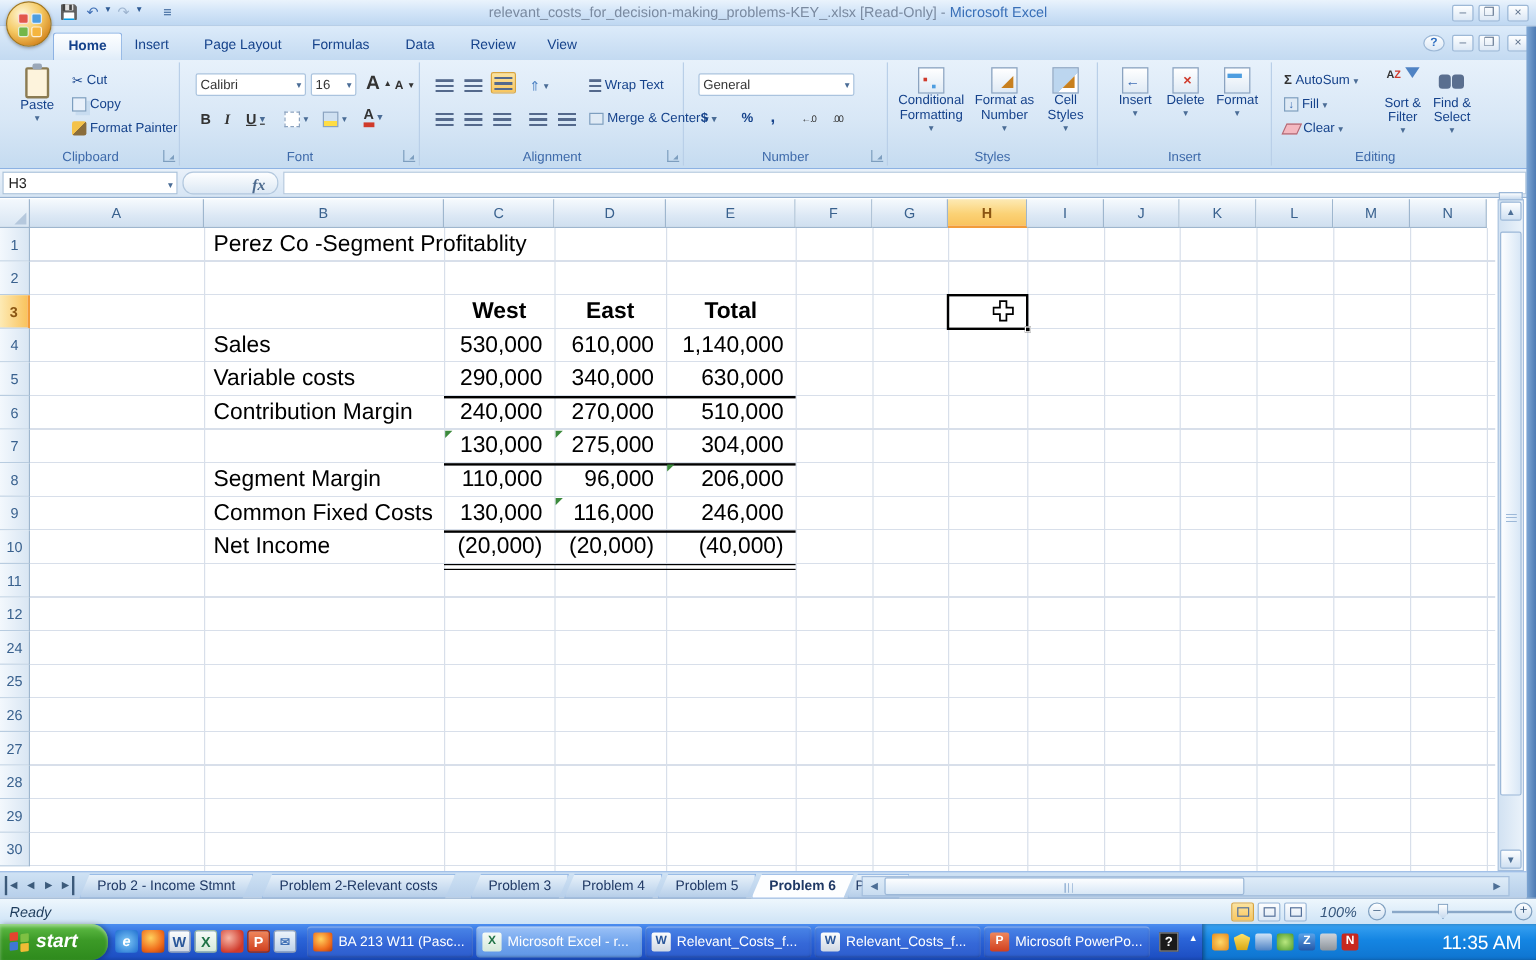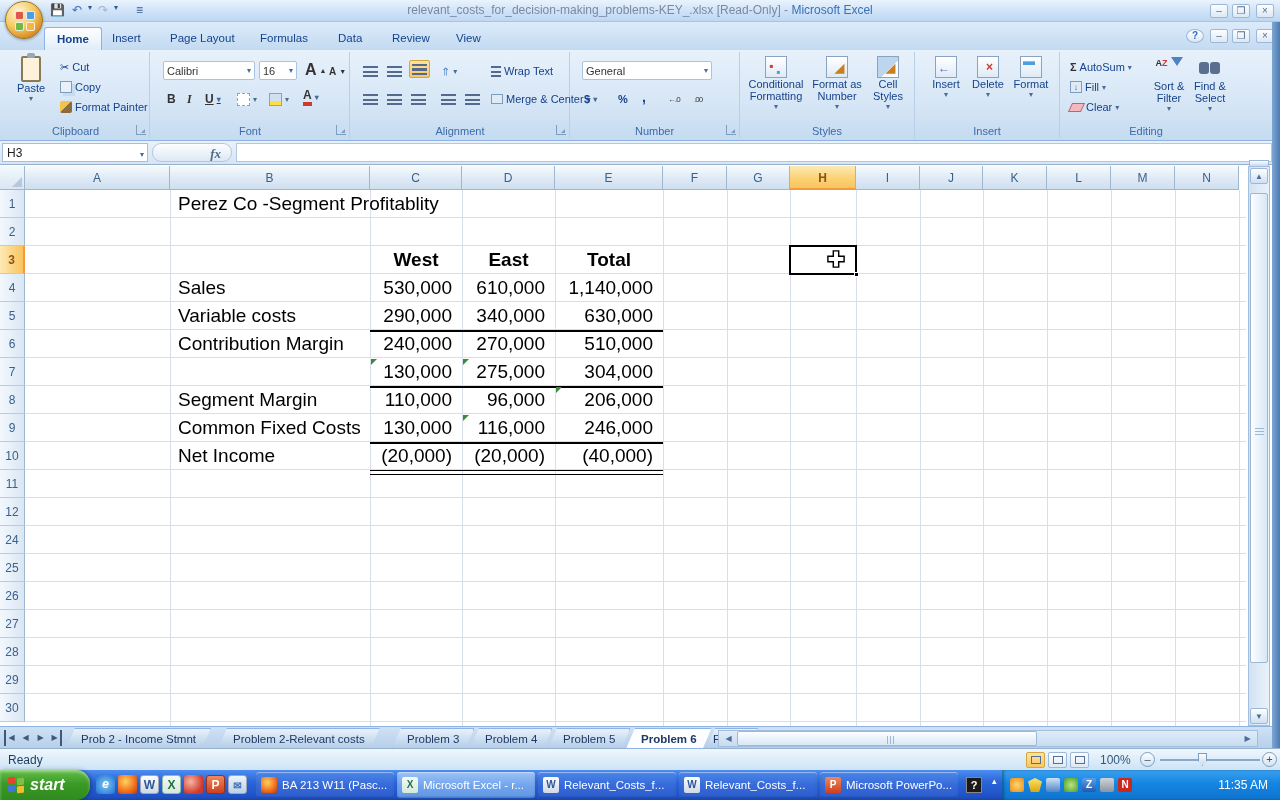--- a/index.html
+++ b/index.html
@@ -118,21 +118,21 @@
     clip-path:polygon(9px 0, 100% 0, calc(100% - 9px) 100%, 0 100%); }
   .stab.active { background:#fdfeff; font-weight:bold; color:#1f3864; z-index:5; }
   #hsb { position:absolute; left:718px; top:3px; width:540px; height:17px; background:linear-gradient(#dfecf8,#c8dcf0); border:1px solid #a4bedd; }
   #hthumb { position:absolute; left:18px; top:0px; width:300px; height:15px; background:linear-gradient(#fdfeff,#d8e7f6); border:1px solid #9cb8d8; border-radius:2px; }
   #hthumb:after { content:""; position:absolute; top:4px; left:50%; width:7px; height:8px;
     background:repeating-linear-gradient(to right,#9cb8d8 0 1px,transparent 1px 3px); }
   .hsbarrow { position:absolute; top:1px; width:15px; height:13px; font-size:8px; line-height:13px; text-align:center; color:#4d6f96; }
 
   
   #statusbar { position:absolute; left:0; top:748px; width:1280px; height:22px;
-    background:linear-gradient(#eef7fd,#cee3f6); border-top:1px solid #96b1d0; font-size:12px; color:#1e3c5c; }
+    background:linear-gradient(#eef7fd,#cee3f6); border-top:1px solid #96b1d0; font-size:12px; color:#1e3c5c;font-style:italic; }
   .viewbtn { position:absolute; top:3px; width:19px; height:16px; border:1px solid #9cb8d8; border-radius:2px;
     background:linear-gradient(#fdfeff,#dce8f5); }
   .viewbtn.on { background:linear-gradient(#fce49f,#f8c65f); border-color:#d9a43c; }
   .viewbtn i { position:absolute; left:4px; top:3px; width:10px; height:8px; border:1px solid #55719a; display:block; }
   #zoomtrack { position:absolute; left:1160px; top:10px; width:100px; height:2px; background:#8aa8c8; }
   #zoomthumb { position:absolute; left:1198px; top:4px; width:9px; height:13px; background:linear-gradient(#fdfeff,#c7daee);
     border:1px solid #7d9ebf; clip-path:polygon(0 0,100% 0,100% 60%,50% 100%,0 60%); }
   .zoombtn { position:absolute; top:3px; width:15px; height:15px; border-radius:50%; border:1px solid #7d9ebf;
     background:linear-gradient(#fdfeff,#d2e2f2); text-align:center; line-height:13px; font-size:11px; color:#35567c; }
 
@@ -149,21 +149,21 @@
   .tbtn { position:absolute; top:2px; height:26px; border-radius:3px; background:linear-gradient(#4a86e8,#3568d8 55%,#2d5dcd);
     box-shadow:inset 0 1px 1px rgba(255,255,255,.45), inset 0 -1px 2px rgba(0,0,0,.25);
     color:#fff; font-size:11.5px; line-height:26px; padding-left:26px; overflow:hidden; white-space:nowrap; }
   .tbtn.active { background:linear-gradient(#9cc2f7,#6fa3ec 55%,#5f96e6); color:#fff; }
   .tbtn .ticon { position:absolute; left:5px; top:5px; width:16px; height:16px; border-radius:2px;
     text-align:center; line-height:16px; font-size:10px; font-weight:bold; color:#fff; }
   #tray { position:absolute; right:0; top:0; width:278px; height:30px;
     background:linear-gradient(#39a2f2,#1485e2 45%,#0f74cf); box-shadow:inset 2px 0 3px rgba(0,0,0,.3); }
   .tricon { position:absolute; top:8px; width:14px; height:14px; border-radius:2px; text-align:center; line-height:14px;
     font-size:10px; font-weight:bold; color:#fff; }
-  #clock { position:absolute; right:12px; top:8px; font-size:12px; color:#fff; }
+  #clock { position:absolute; right:12px; top:8px; font-size:16px; color:#fff; }
   .misc-ico { position:absolute; top:7px; width:16px; height:16px; background:#1a1a1a; color:#fff; border:1px solid #888;
     text-align:center; line-height:14px; font-size:11px; font-weight:bold; }
 </style>
 </head>
 <body>
 
 <div id="app">
 
   <div id="titlebar">
     <span class="qat" style="left:50px">💾</span>

